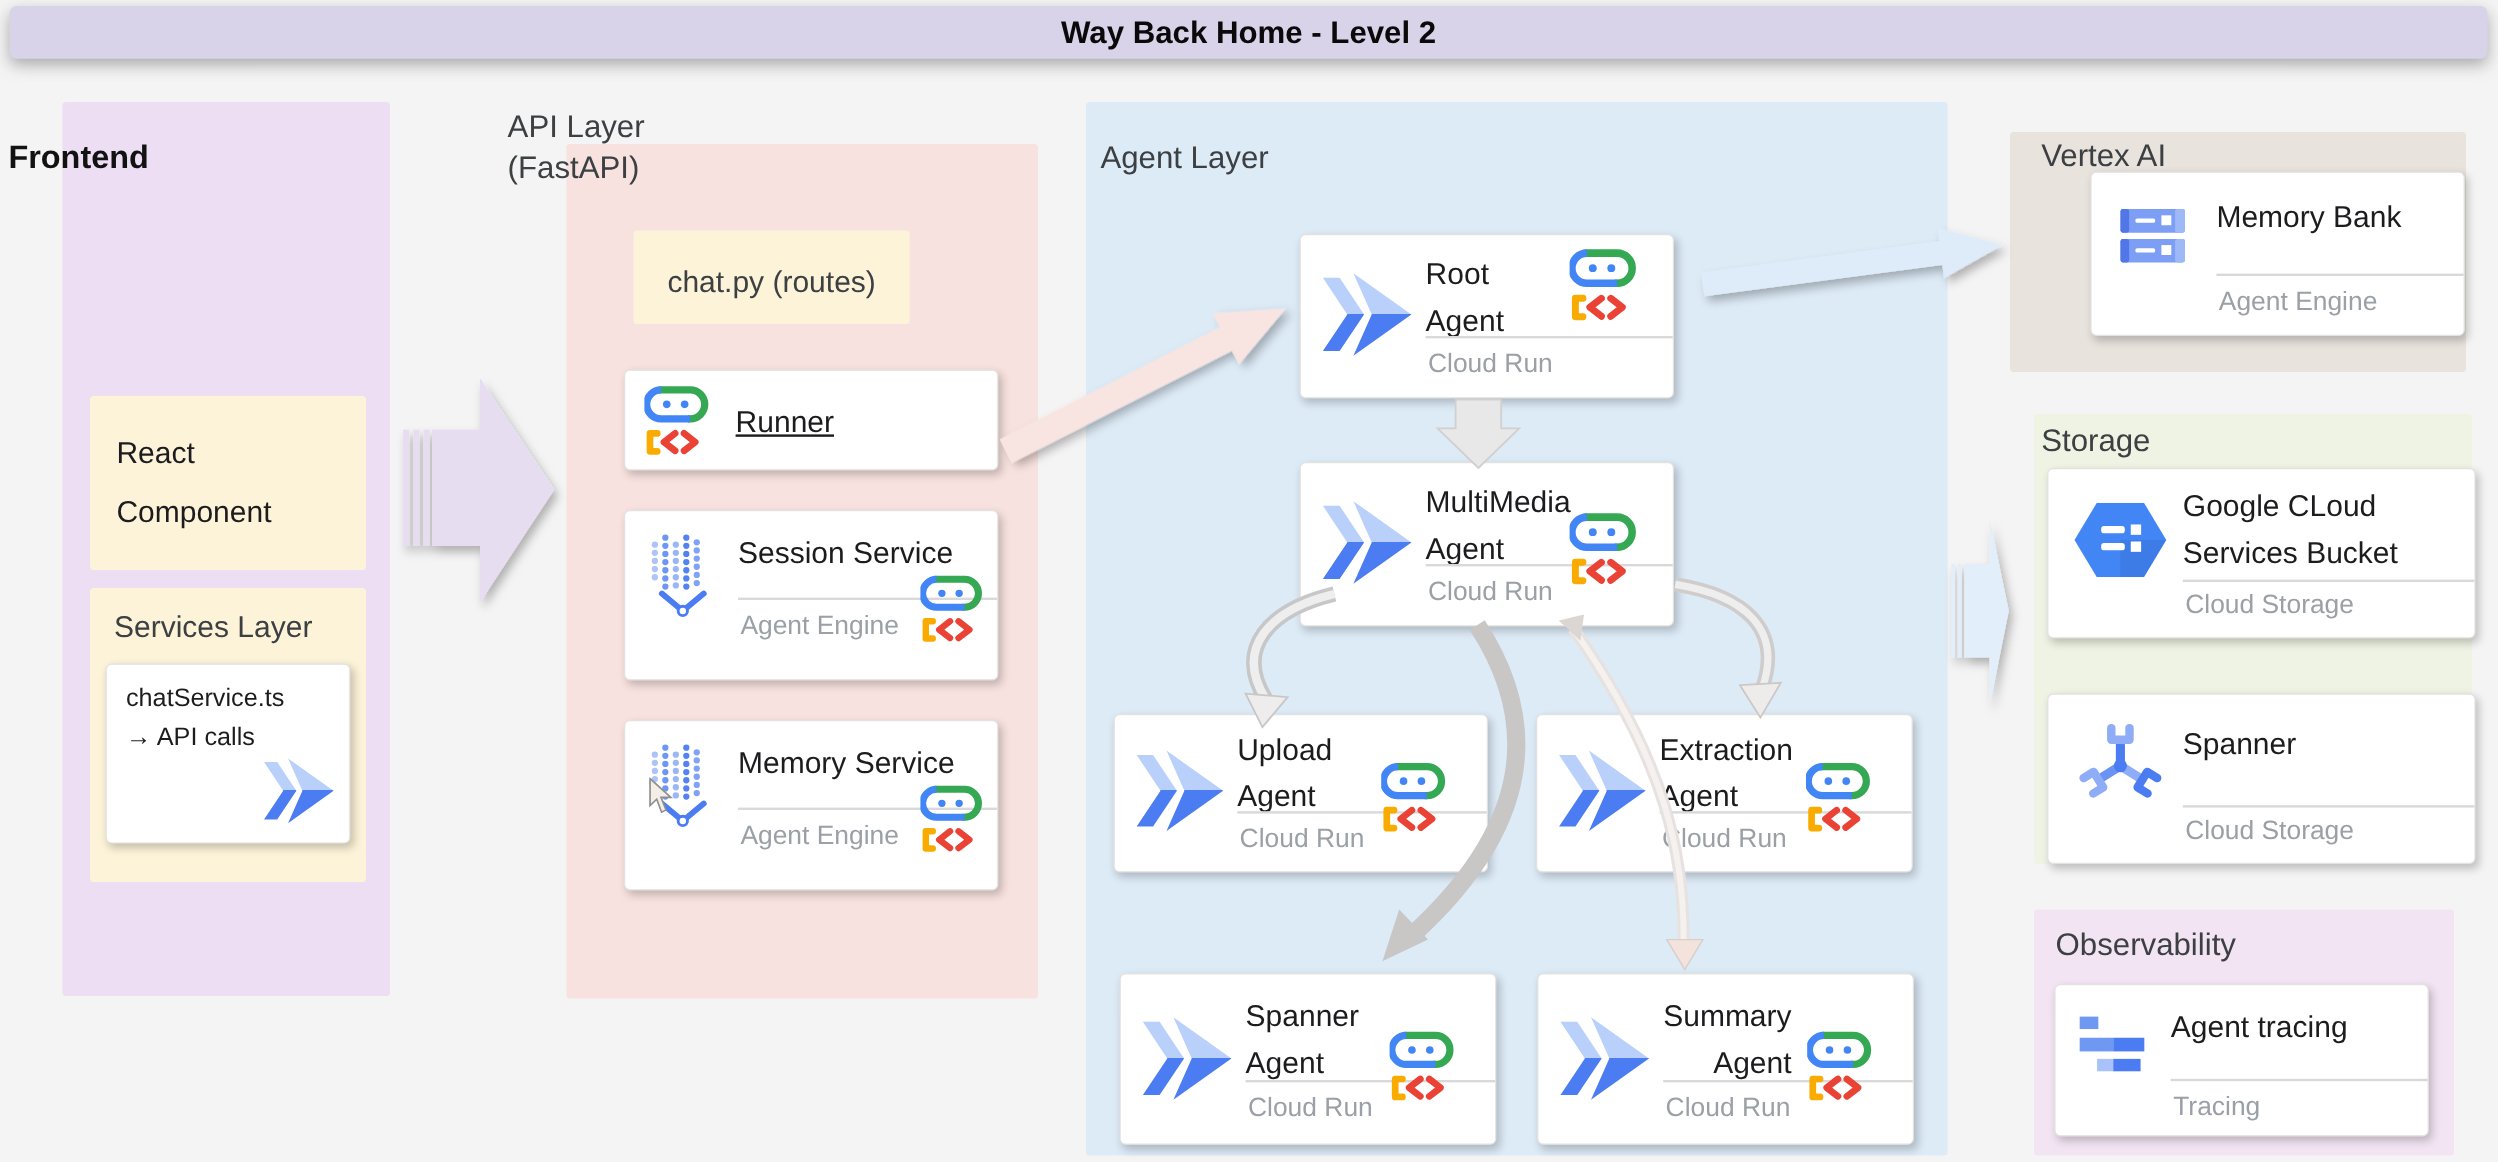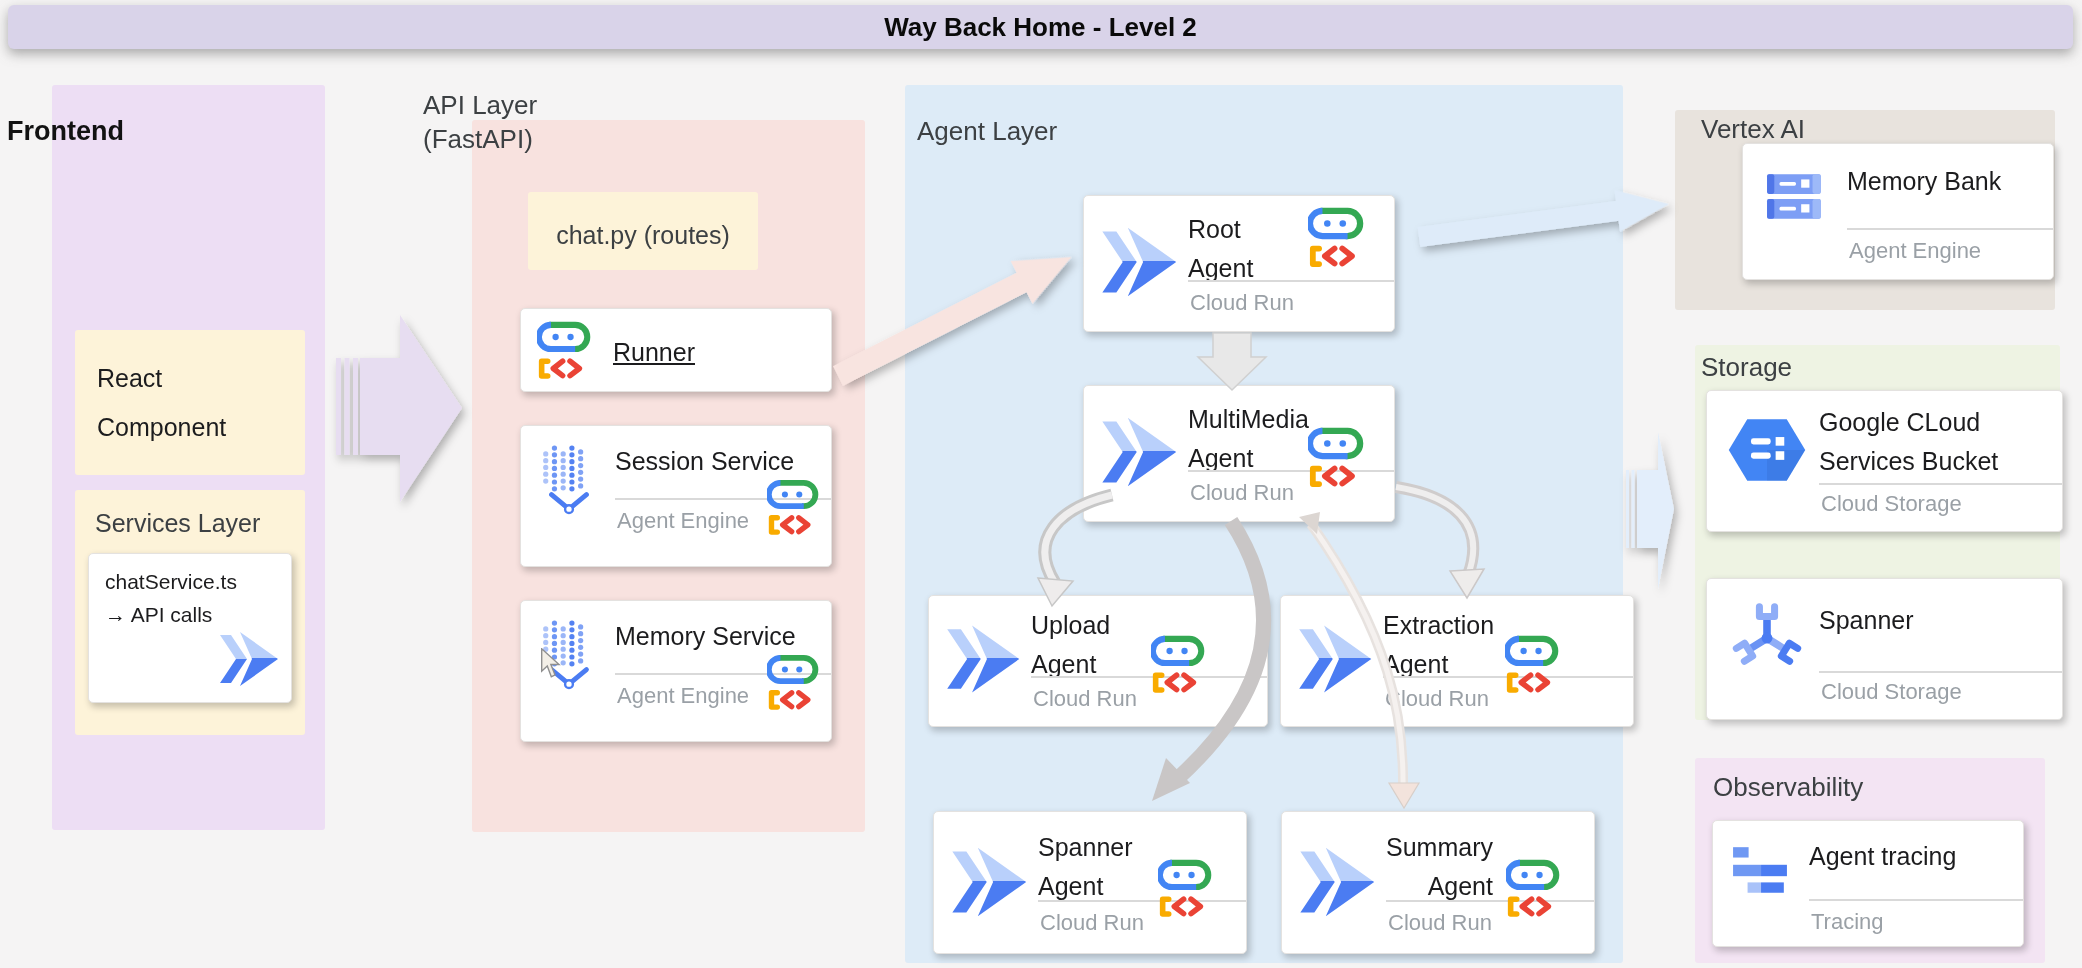--- a/index.html
+++ b/index.html
@@ -296,21 +296,21 @@
     <path d="M41 31 H15 A13 13 0 0 1 15 5" fill="none" stroke="#4285f4" stroke-width="6.5"></path>
     <circle cx="20" cy="18" r="3.4" fill="#4285f4"></circle>
           <circle cx="36" cy="18" r="3.4" fill="#4285f4"></circle>
     <path d="M11.5 44 L5 44 L5 60 L11.5 60" fill="none" stroke="#f9ab00" stroke-width="6" stroke-linecap="round" stroke-linejoin="round"></path>
     <path d="M27.5 44 L17.5 51.8 L27.5 59.5" fill="none" stroke="#ea4335" stroke-width="6" stroke-linecap="round" stroke-linejoin="round"></path>
     <path d="M35.5 44 L45.5 51.8 L35.5 59.5" fill="none" stroke="#ea4335" stroke-width="6" stroke-linecap="round" stroke-linejoin="round"></path>
   </svg>
       </div>
   </div>
 
-  <div class="card" style="left:928px;top:595px;width:310px;height:130px;padding-left:28px;">
+  <div class="card" style="left:928px;top:595px;width:310px;height:130px;">
     <div class="islot" style="left:12px;top:20px;width:82px;height:86px;">
         <svg viewBox="0 0 66 58" xmlns="http://www.w3.org/2000/svg">
     <defs>
             <linearGradient id="agv" x1="0" y1="0" x2="0" y2="1">
       <stop offset="0" stop-color="#b9d0fb"></stop>
               <stop offset="0.49" stop-color="#b9d0fb"></stop>
       <stop offset="0.49" stop-color="#4b7cf2"></stop>
               <stop offset="1" stop-color="#4b7cf2"></stop>
     </linearGradient>
           </defs>
@@ -330,21 +330,21 @@
     <path d="M41 31 H15 A13 13 0 0 1 15 5" fill="none" stroke="#4285f4" stroke-width="6.5"></path>
     <circle cx="20" cy="18" r="3.4" fill="#4285f4"></circle>
           <circle cx="36" cy="18" r="3.4" fill="#4285f4"></circle>
     <path d="M11.5 44 L5 44 L5 60 L11.5 60" fill="none" stroke="#f9ab00" stroke-width="6" stroke-linecap="round" stroke-linejoin="round"></path>
     <path d="M27.5 44 L17.5 51.8 L27.5 59.5" fill="none" stroke="#ea4335" stroke-width="6" stroke-linecap="round" stroke-linejoin="round"></path>
     <path d="M35.5 44 L45.5 51.8 L35.5 59.5" fill="none" stroke="#ea4335" stroke-width="6" stroke-linecap="round" stroke-linejoin="round"></path>
   </svg>
       </div>
   </div>
 
-  <div class="card" style="left:1280px;top:595px;width:312px;height:130px;padding-left:40px;">
+  <div class="card" style="left:1280px;top:595px;width:312px;height:130px;">
     <div class="islot" style="left:12px;top:20px;width:82px;height:86px;">
         <svg viewBox="0 0 66 58" xmlns="http://www.w3.org/2000/svg">
     <defs>
             <linearGradient id="agv" x1="0" y1="0" x2="0" y2="1">
       <stop offset="0" stop-color="#b9d0fb"></stop>
               <stop offset="0.49" stop-color="#b9d0fb"></stop>
       <stop offset="0.49" stop-color="#4b7cf2"></stop>
               <stop offset="1" stop-color="#4b7cf2"></stop>
     </linearGradient>
           </defs>

